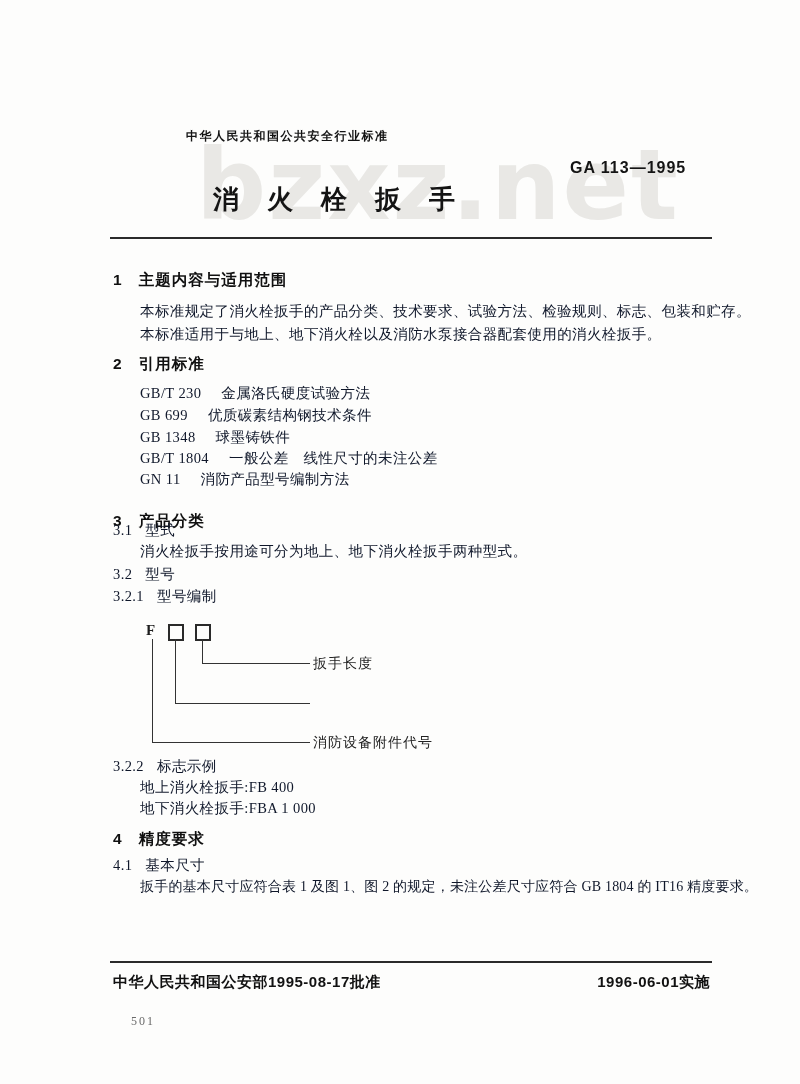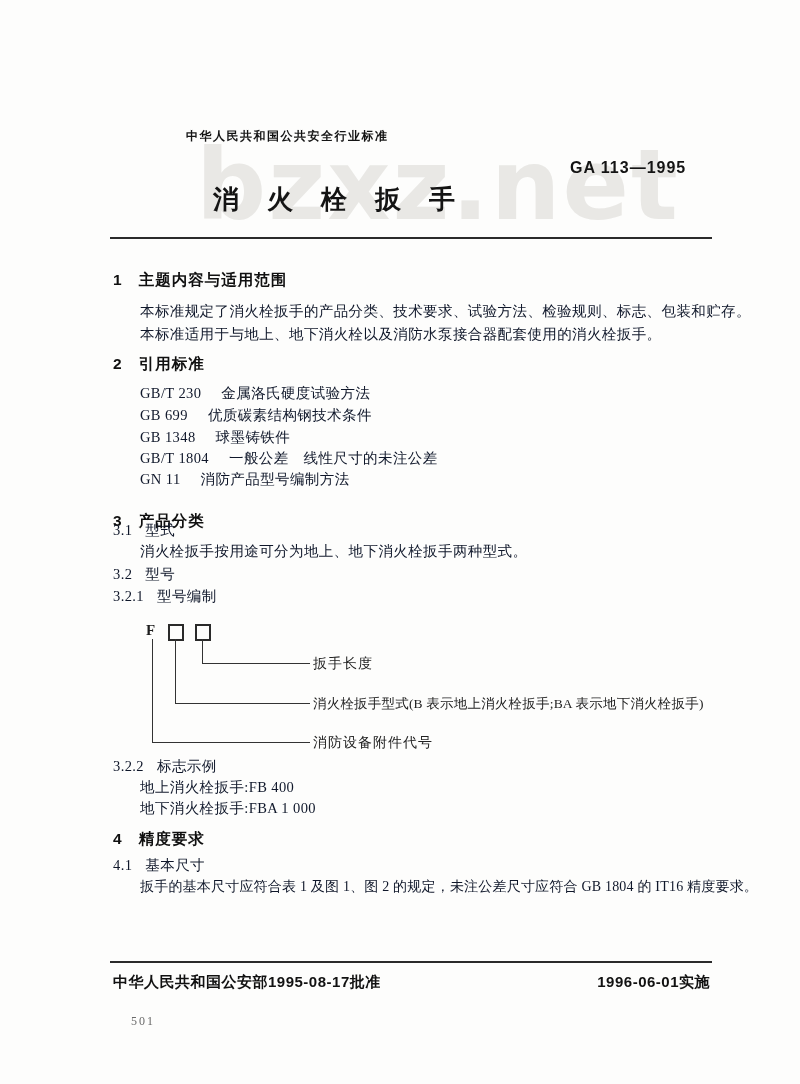--- a/index.html
+++ b/index.html
@@ -179,21 +179,20 @@
   <div id="dF" class="abs">F</div>
   <div id="dbox1" class="abs dbox"></div>
   <div id="dbox2" class="abs dbox"></div>
   <div id="vlf" class="abs dline"></div>
   <div id="vl1" class="abs dline"></div>
   <div id="vl2" class="abs dline"></div>
   <div id="hl1" class="abs dline"></div>
   <div id="hl2" class="abs dline"></div>
   <div id="hl3" class="abs dline"></div>
   <div id="dlbl1" class="abs dlabel">扳手长度</div>
-  <div id="dlbl2" class="abs dlabel">消火栓扳手型式(B 表示地上消火栓扳手;BA 表示地下消火栓扳手)</div>
   <div id="dlbl3" class="abs dlabel">消防设备附件代号</div>
 
   <div id="s322h" class="abs body-text sub-head">
     <span class="sec-num">3.2.2</span><span class="sec-title">标志示例</span>
   </div>
   <div id="ex1" class="abs body-text">地上消火栓扳手:FB 400</div>
   <div id="ex2" class="abs body-text">地下消火栓扳手:FBA 1 000</div>
 
   <div id="s4h" class="abs h-main">
     <span class="sec-num">4</span><span class="sec-title">精度要求</span>

